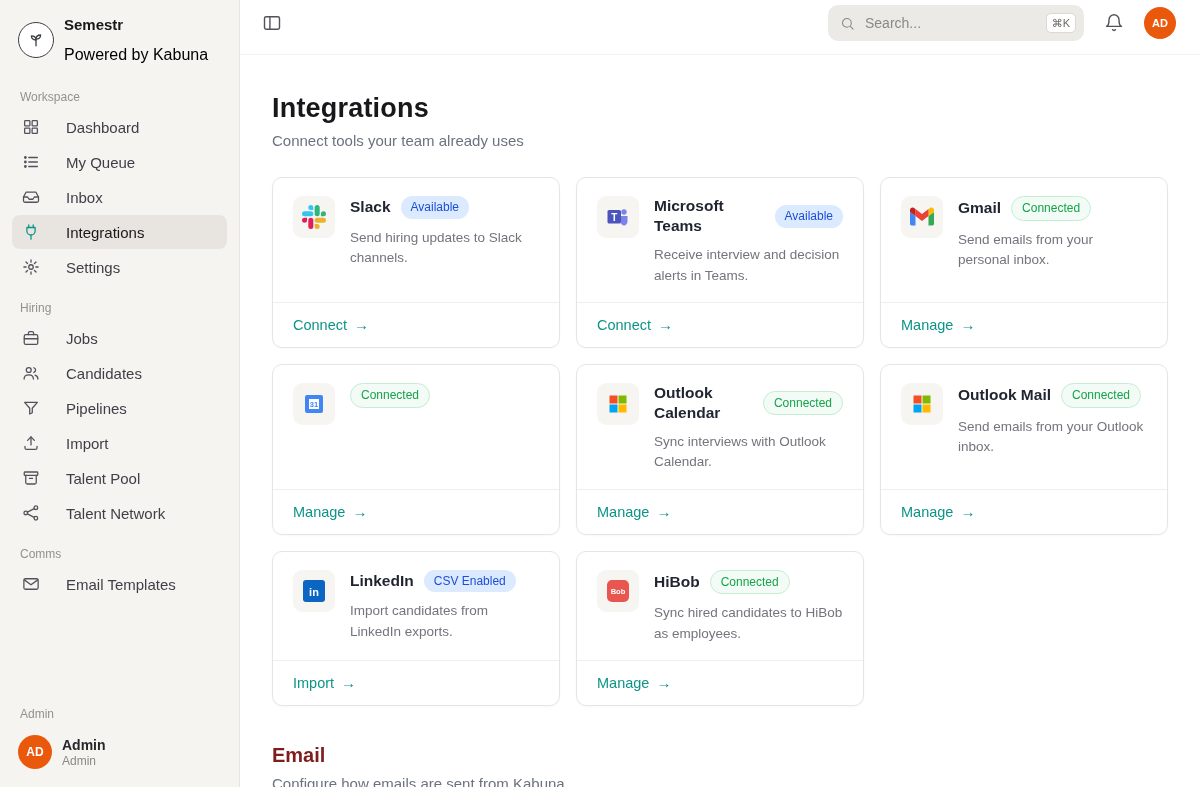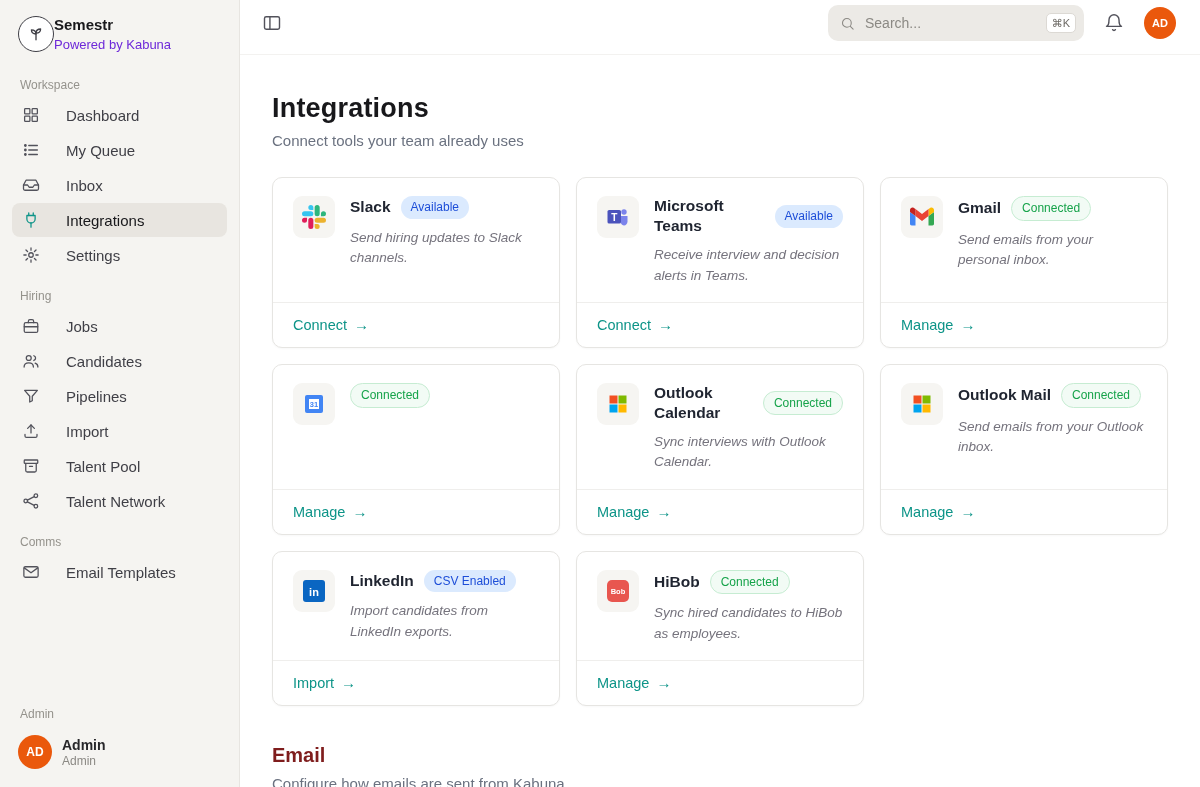--- a/index.html
+++ b/index.html
@@ -11,29 +11,29 @@
     display: flex;
   }
 
   
   .sidebar {
     width: 240px; flex: 0 0 240px; height: 787px;
     background: #f5f4f1; border-right: 1px solid #e7e5e1;
     display: flex; flex-direction: column;
     padding: 14px 12px 14px;
   }
-  .brand { display: flex; align-items: center; padding: 2px 6px 10px; }
+  .brand { display: flex; align-items: center; gap: 10px; padding: 2px 6px 10px; }
   .brand-logo {
     width: 36px; height: 36px; border-radius: 50%;
     background: #ffffff; border: 1.5px solid #3f3f46;
     display: flex; align-items: center; justify-content: center;
   }
   .brand-logo svg { width: 20px; height: 20px; }
   .brand-name { font-size: 15px; font-weight: 700; color: #18181b; }
-  .brand-tagline { font-size: 13px; color: #6d28d9; margin-top: 4px; }
+  .brand-tagline { font-size: 16px; color: #000000; margin-top: 13px; }
 
   .nav { display: flex; flex-direction: column; }
   .section-label { font-size: 12px; color: #94928c; margin: 16px 8px 6px; }
   .nav-item {
     display: flex; align-items: center; gap: 26px;
     padding: 8px 10px; border-radius: 8px;
     font-size: 15px; color: #3f3f46; cursor: pointer;
     margin-bottom: 1px;
   }
   .nav-item.active { background: #e8e5e0; color: #18181b; font-weight: 500; }
@@ -108,21 +108,21 @@
   .card-icon svg { width: 24px; height: 24px; }
   .card-main { flex: 1; min-width: 0; }
   .card-head { display: flex; align-items: center; gap: 10px; }
   .card-title { font-size: 15.5px; font-weight: 700; color: #1f2430; line-height: 1.3; min-width: 0; }
   .badge {
     font-size: 12px; padding: 3px 10px; border-radius: 999px;
     white-space: nowrap; flex: 0 0 auto; line-height: 1.4;
   }
   .badge-blue { background: #dbeafe; color: #1d4ed8; }
   .badge-green { background: #f2fbf5; color: #16a34a; border: 1px solid #c6ecd2; }
-  .card-desc { margin: 9px 0 0; font-size: 13.5px; color: #75737d; line-height: 1.5; font-style: italic; }
+  .card-desc { margin: 9px 0 0; font-size: 13.5px; color: #75737d; line-height: 1.5; }
   .card-footer { border-top: 1px solid #efeeec; padding: 13px 20px; }
   .card-action {
     color: #0d9488; font-size: 14.5px; font-weight: 500; text-decoration: none;
     display: inline-flex; align-items: center; gap: 7px; cursor: pointer;
   }
   .card-action .arrow { font-size: 15px; }
 
   .section-title { font-size: 20px; font-weight: 700; color: #7f1d1d; margin: 0 0 8px; }
   .section-sub { font-size: 15px; color: #6b7280; margin: 0; }
 </style>

